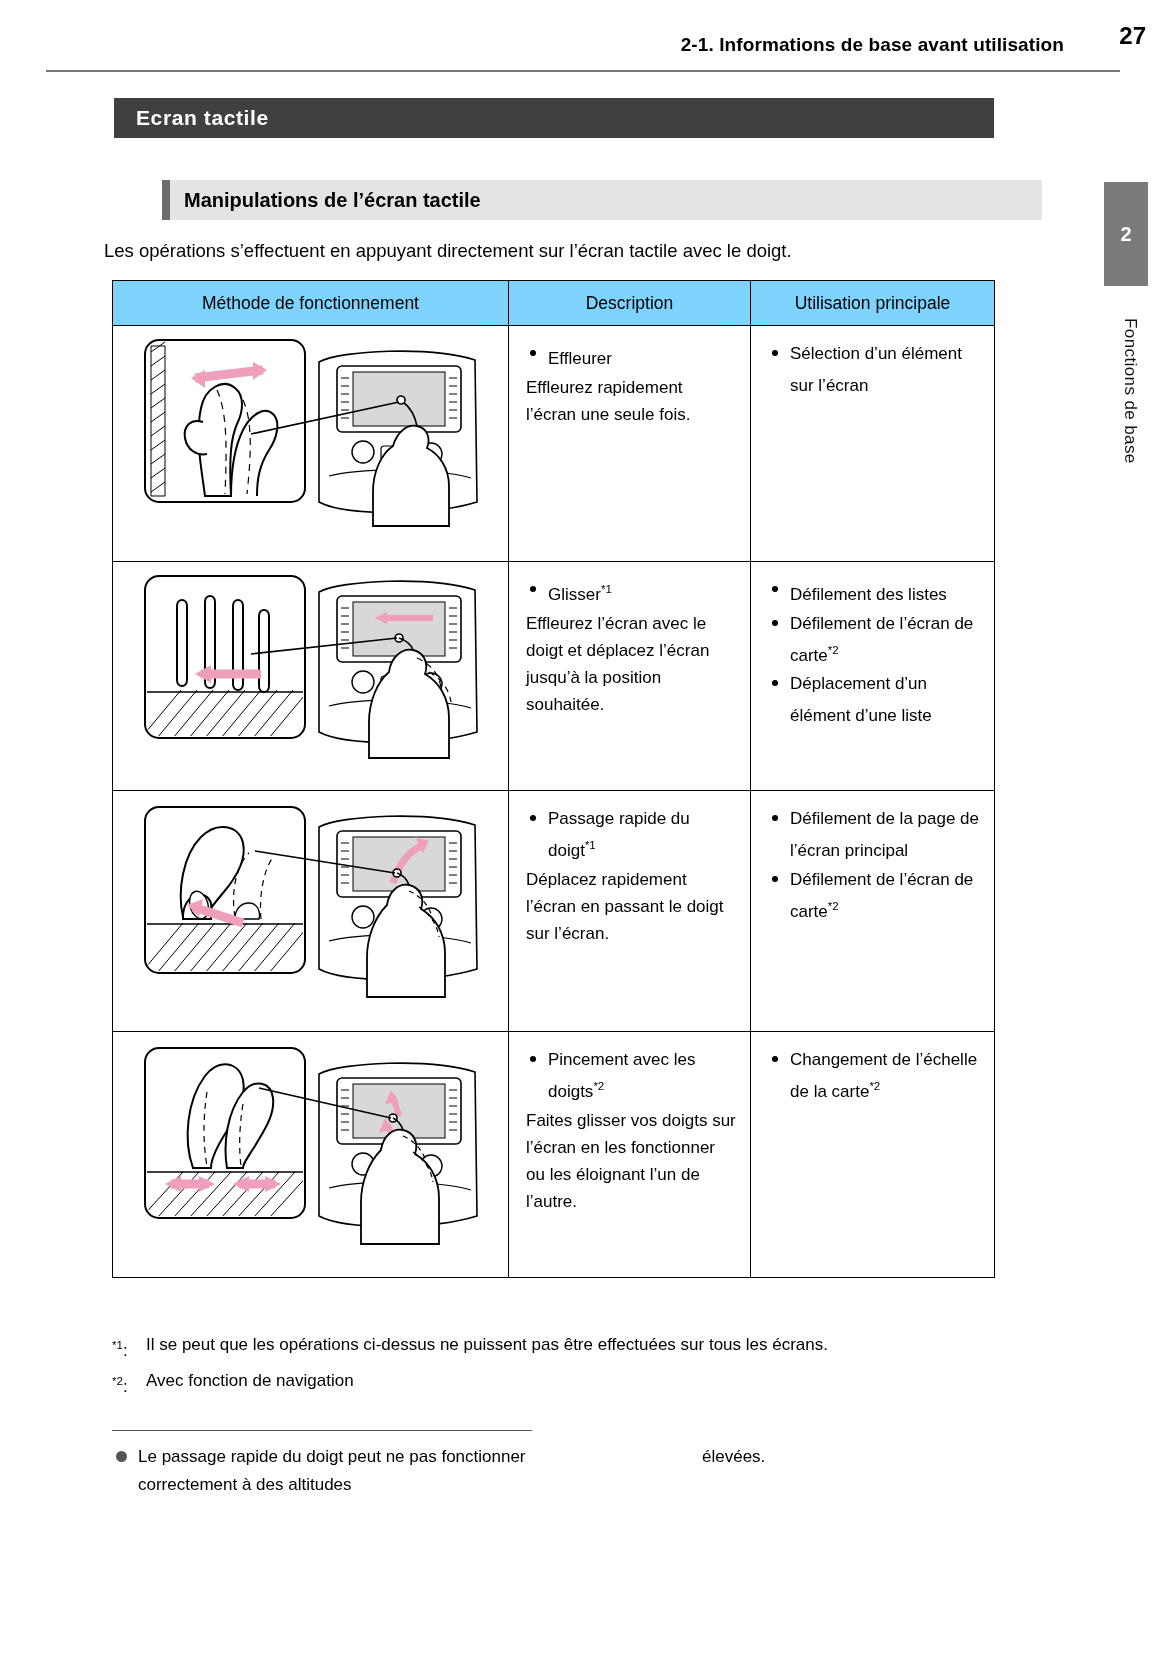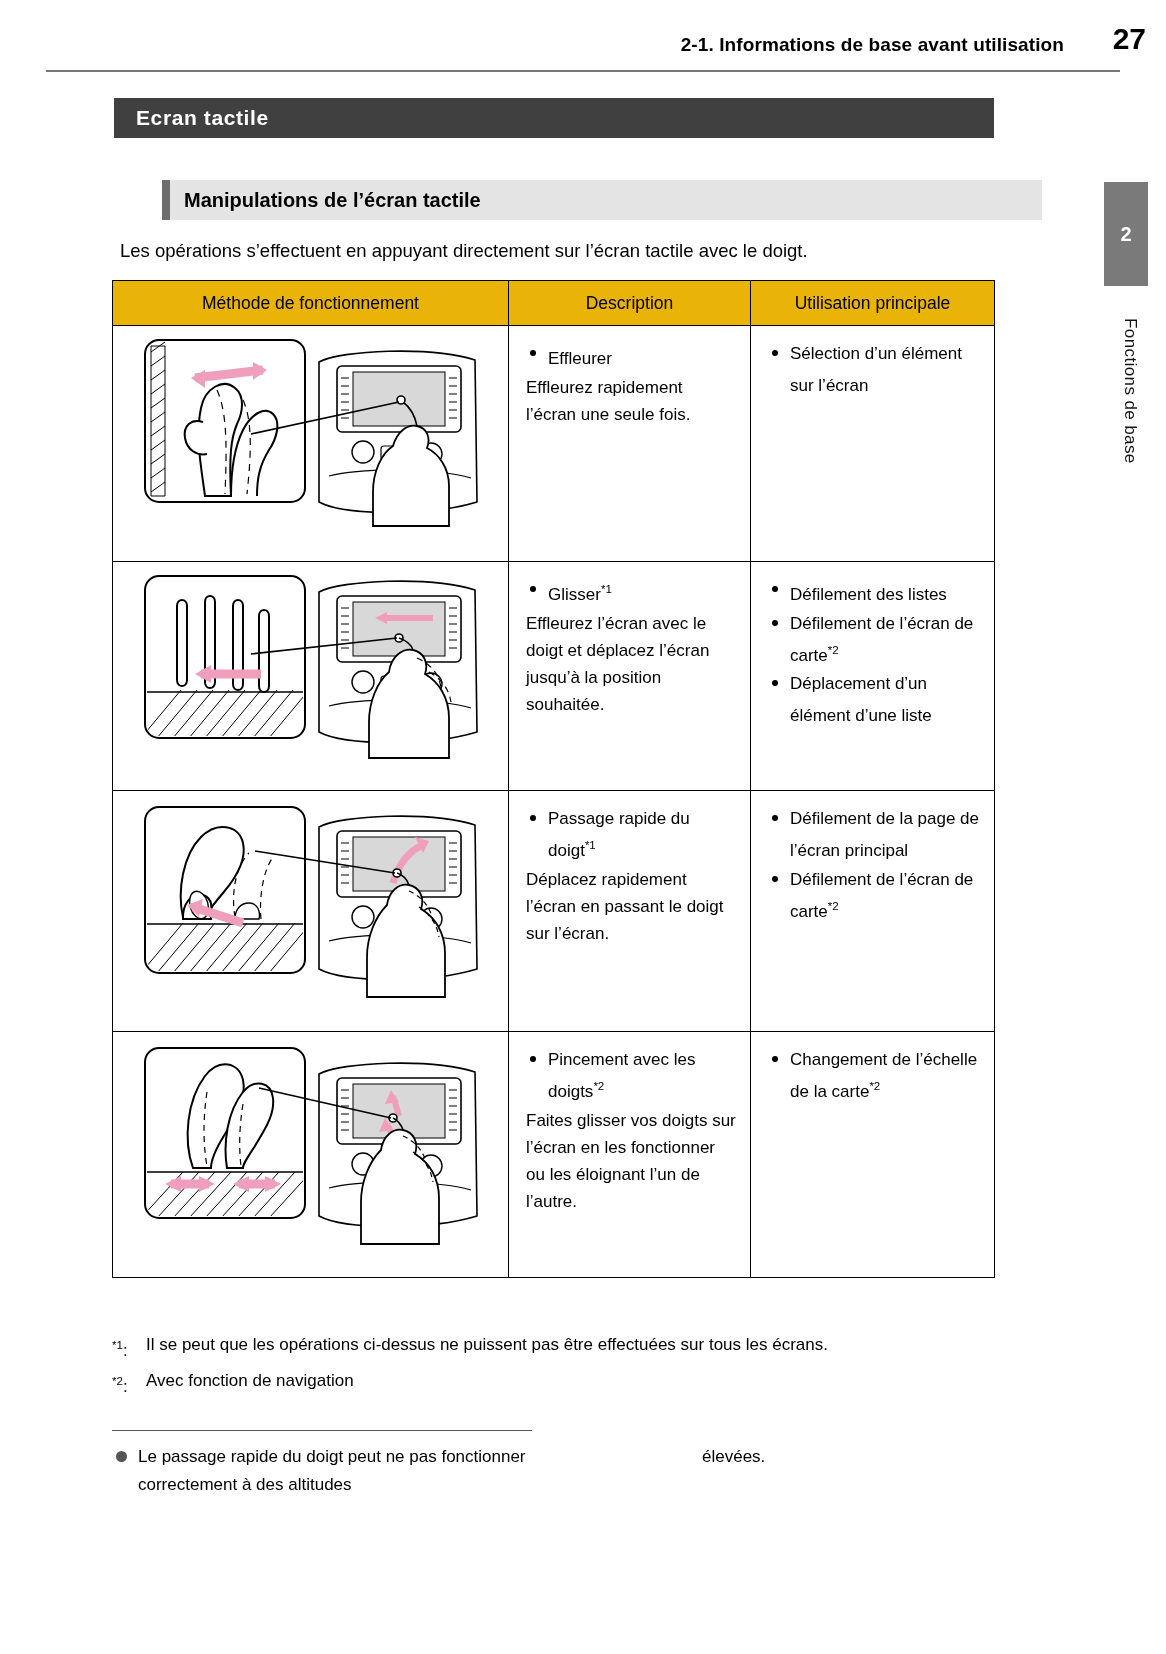--- a/index.html
+++ b/index.html
@@ -34,21 +34,21 @@
     right: 142px;
     top: 12px;
     font-size: 19px;
     font-weight: bold;
     letter-spacing: 0.1px;
   }
   .header-page {
     position: absolute;
     right: 60px;
     top: 0px;
-    font-size: 30px;
+    font-size: 24px;
     font-weight: bold;
   }
   .header-rule {
     position: absolute;
     left: 46px;
     right: 46px;
     top: 70px;
     height: 2px;
     background: #777;
   }
@@ -119,21 +119,21 @@
   }
   .subsection span {
     margin-left: 22px;
     font-size: 20px;
     font-weight: bold;
   }
 
   
   .intro {
     position: absolute;
-    left: 120px;
+    left: 104px;
     top: 238px;
     width: 890px;
     font-size: 18.5px;
     line-height: 26px;
   }
 
   
   table.touch-table {
     position: absolute;
     left: 112px;
@@ -141,21 +141,21 @@
     width: 882px;
     border-collapse: collapse;
     table-layout: fixed;
   }
   table.touch-table th,
   table.touch-table td {
     border: 1px solid #000;
     vertical-align: top;
   }
   table.touch-table thead th {
-    background: #eab308;
+    background: #7dd3fc;
     font-size: 17.5px;
     font-weight: normal;
     height: 42px;
     text-align: center;
     vertical-align: middle;
   }
   col.c1 { width: 396px; }
   col.c2 { width: 242px; }
   col.c3 { width: 244px; }
 

